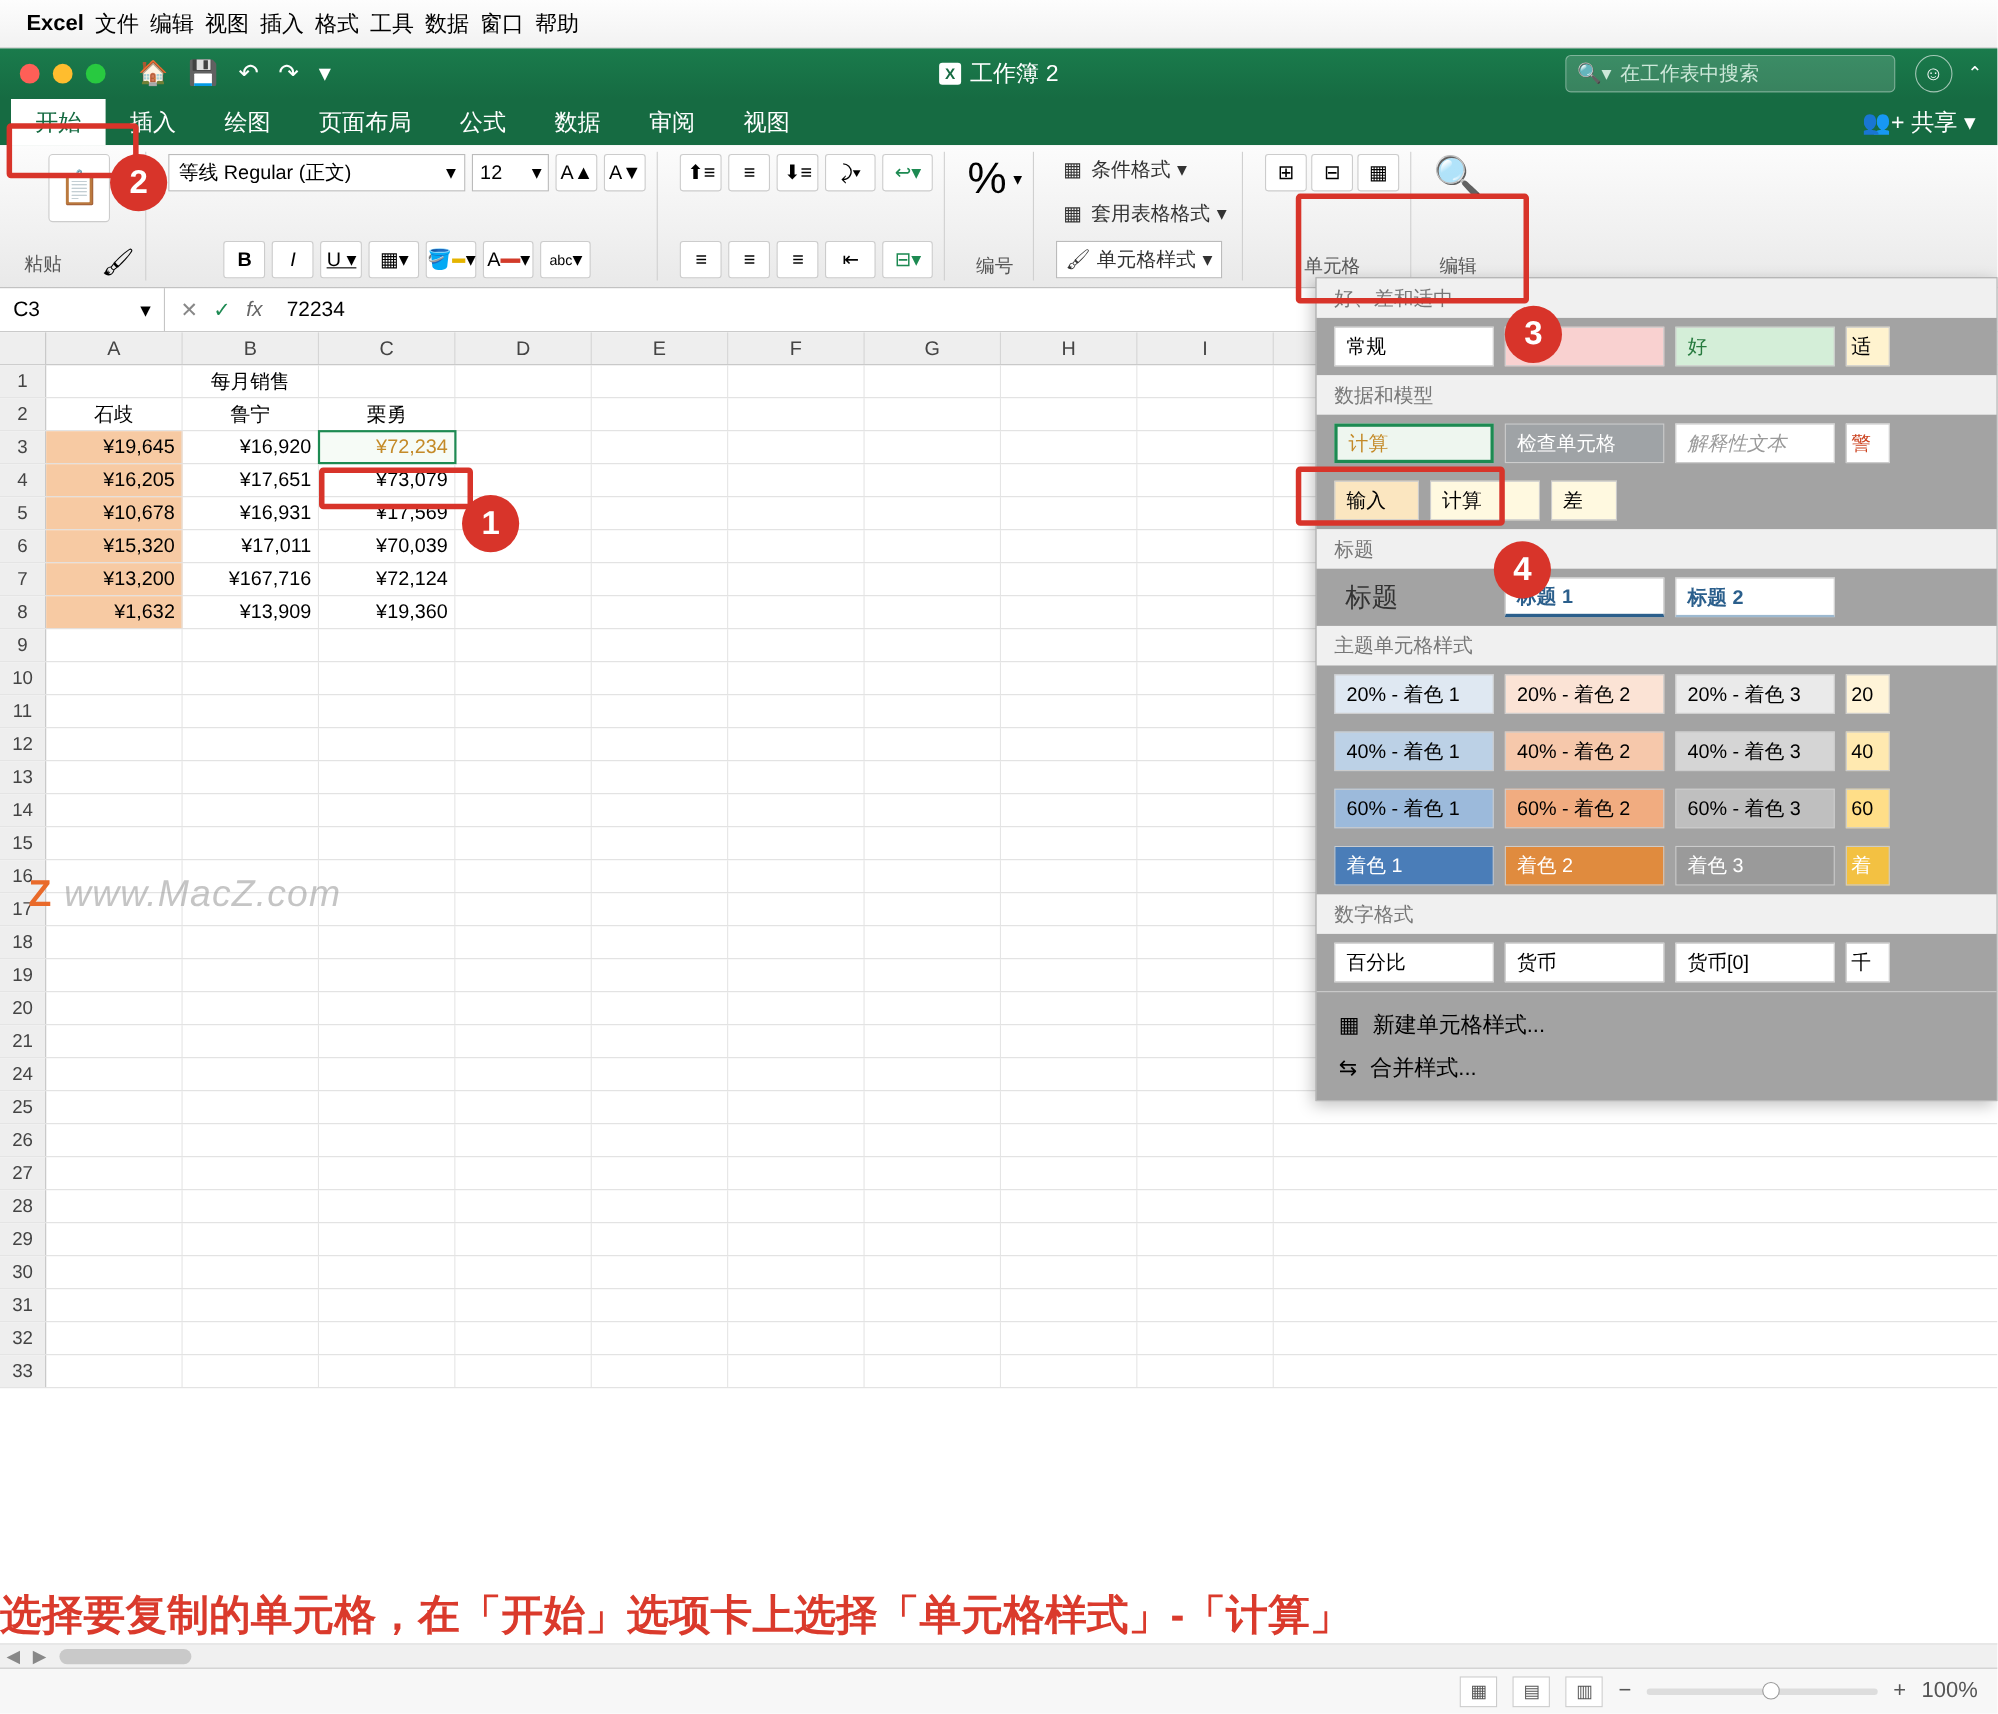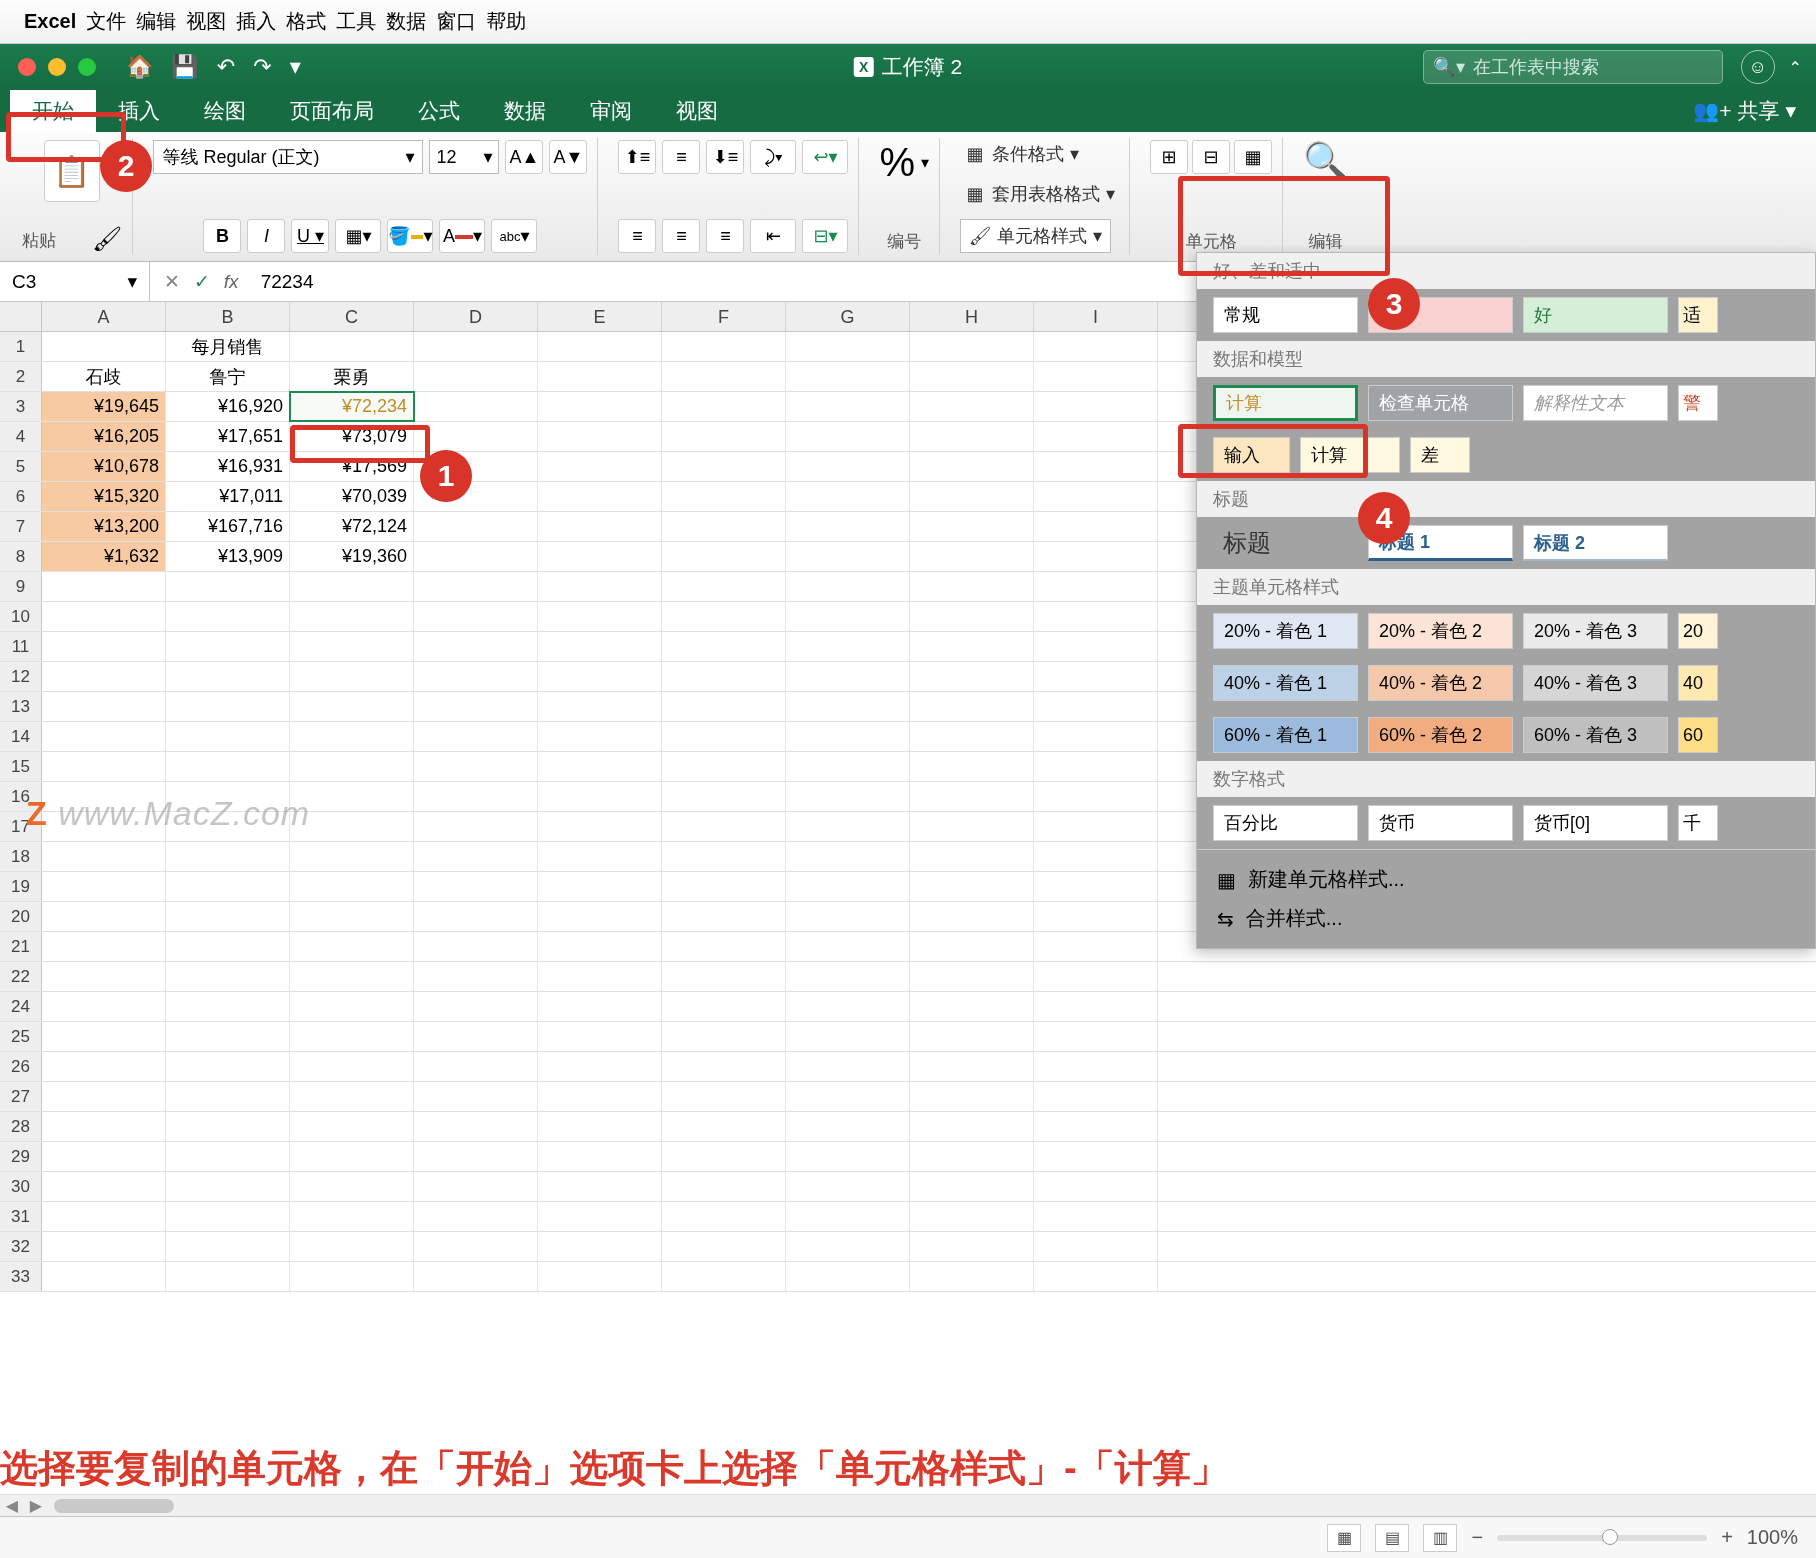--- a/index.html
+++ b/index.html
@@ -509,32 +509,20 @@
         <div class="cell"></div>
         <div class="cell"></div>
         <div class="cell"></div>
         <div class="cell"></div>
         <div class="cell"></div>
         <div class="cell"></div>
         <div class="cell"></div>
         <div class="cell"></div>
       </div>
       <div class="gridrow">
-        <div class="rowhdr">22</div>
-        <div class="cell"></div>
-        <div class="cell"></div>
-        <div class="cell"></div>
-        <div class="cell"></div>
-        <div class="cell"></div>
-        <div class="cell"></div>
-        <div class="cell"></div>
-        <div class="cell"></div>
-        <div class="cell"></div>
-      </div>
-      <div class="gridrow">
         <div class="rowhdr">24</div>
         <div class="cell"></div>
         <div class="cell"></div>
         <div class="cell"></div>
         <div class="cell"></div>
         <div class="cell"></div>
         <div class="cell"></div>
         <div class="cell"></div>
         <div class="cell"></div>
         <div class="cell"></div>
@@ -688,20 +676,26 @@
     <div class="swatch" style="background:#bcd1e6">40% - 着色 1</div>
     <div class="swatch" style="background:#f6c8ab">40% - 着色 2</div>
     <div class="swatch" style="background:#d5d5d5">40% - 着色 3</div>
     <div class="swatch cut" style="background:#ffe9b0">40</div>
   </div>
   <div class="sp-row">
     <div class="swatch" style="background:#9cbadb">60% - 着色 1</div>
     <div class="swatch" style="background:#f1ac80">60% - 着色 2</div>
     <div class="swatch" style="background:#bfbfbf">60% - 着色 3</div>
     <div class="swatch cut" style="background:#ffde88">60</div>
+  </div>
+  <div class="sp-row">
+    <div class="swatch" style="background:#4a7db8;color:#fff">着色 1</div>
+    <div class="swatch" style="background:#e08b3e;color:#fff">着色 2</div>
+    <div class="swatch" style="background:#9a9a9a;color:#fff">着色 3</div>
+    <div class="swatch cut" style="background:#f3c142;color:#fff">着</div>
   </div>
   <div class="sp-sect">数字格式</div>
   <div class="sp-row">
     <div class="swatch">百分比</div>
     <div class="swatch">货币</div>
     <div class="swatch">货币[0]</div>
     <div class="swatch cut">千</div>
   </div>
   <div class="sp-footer">
     <div class="fline">▦ <span>新建单元格样式...</span></div>

